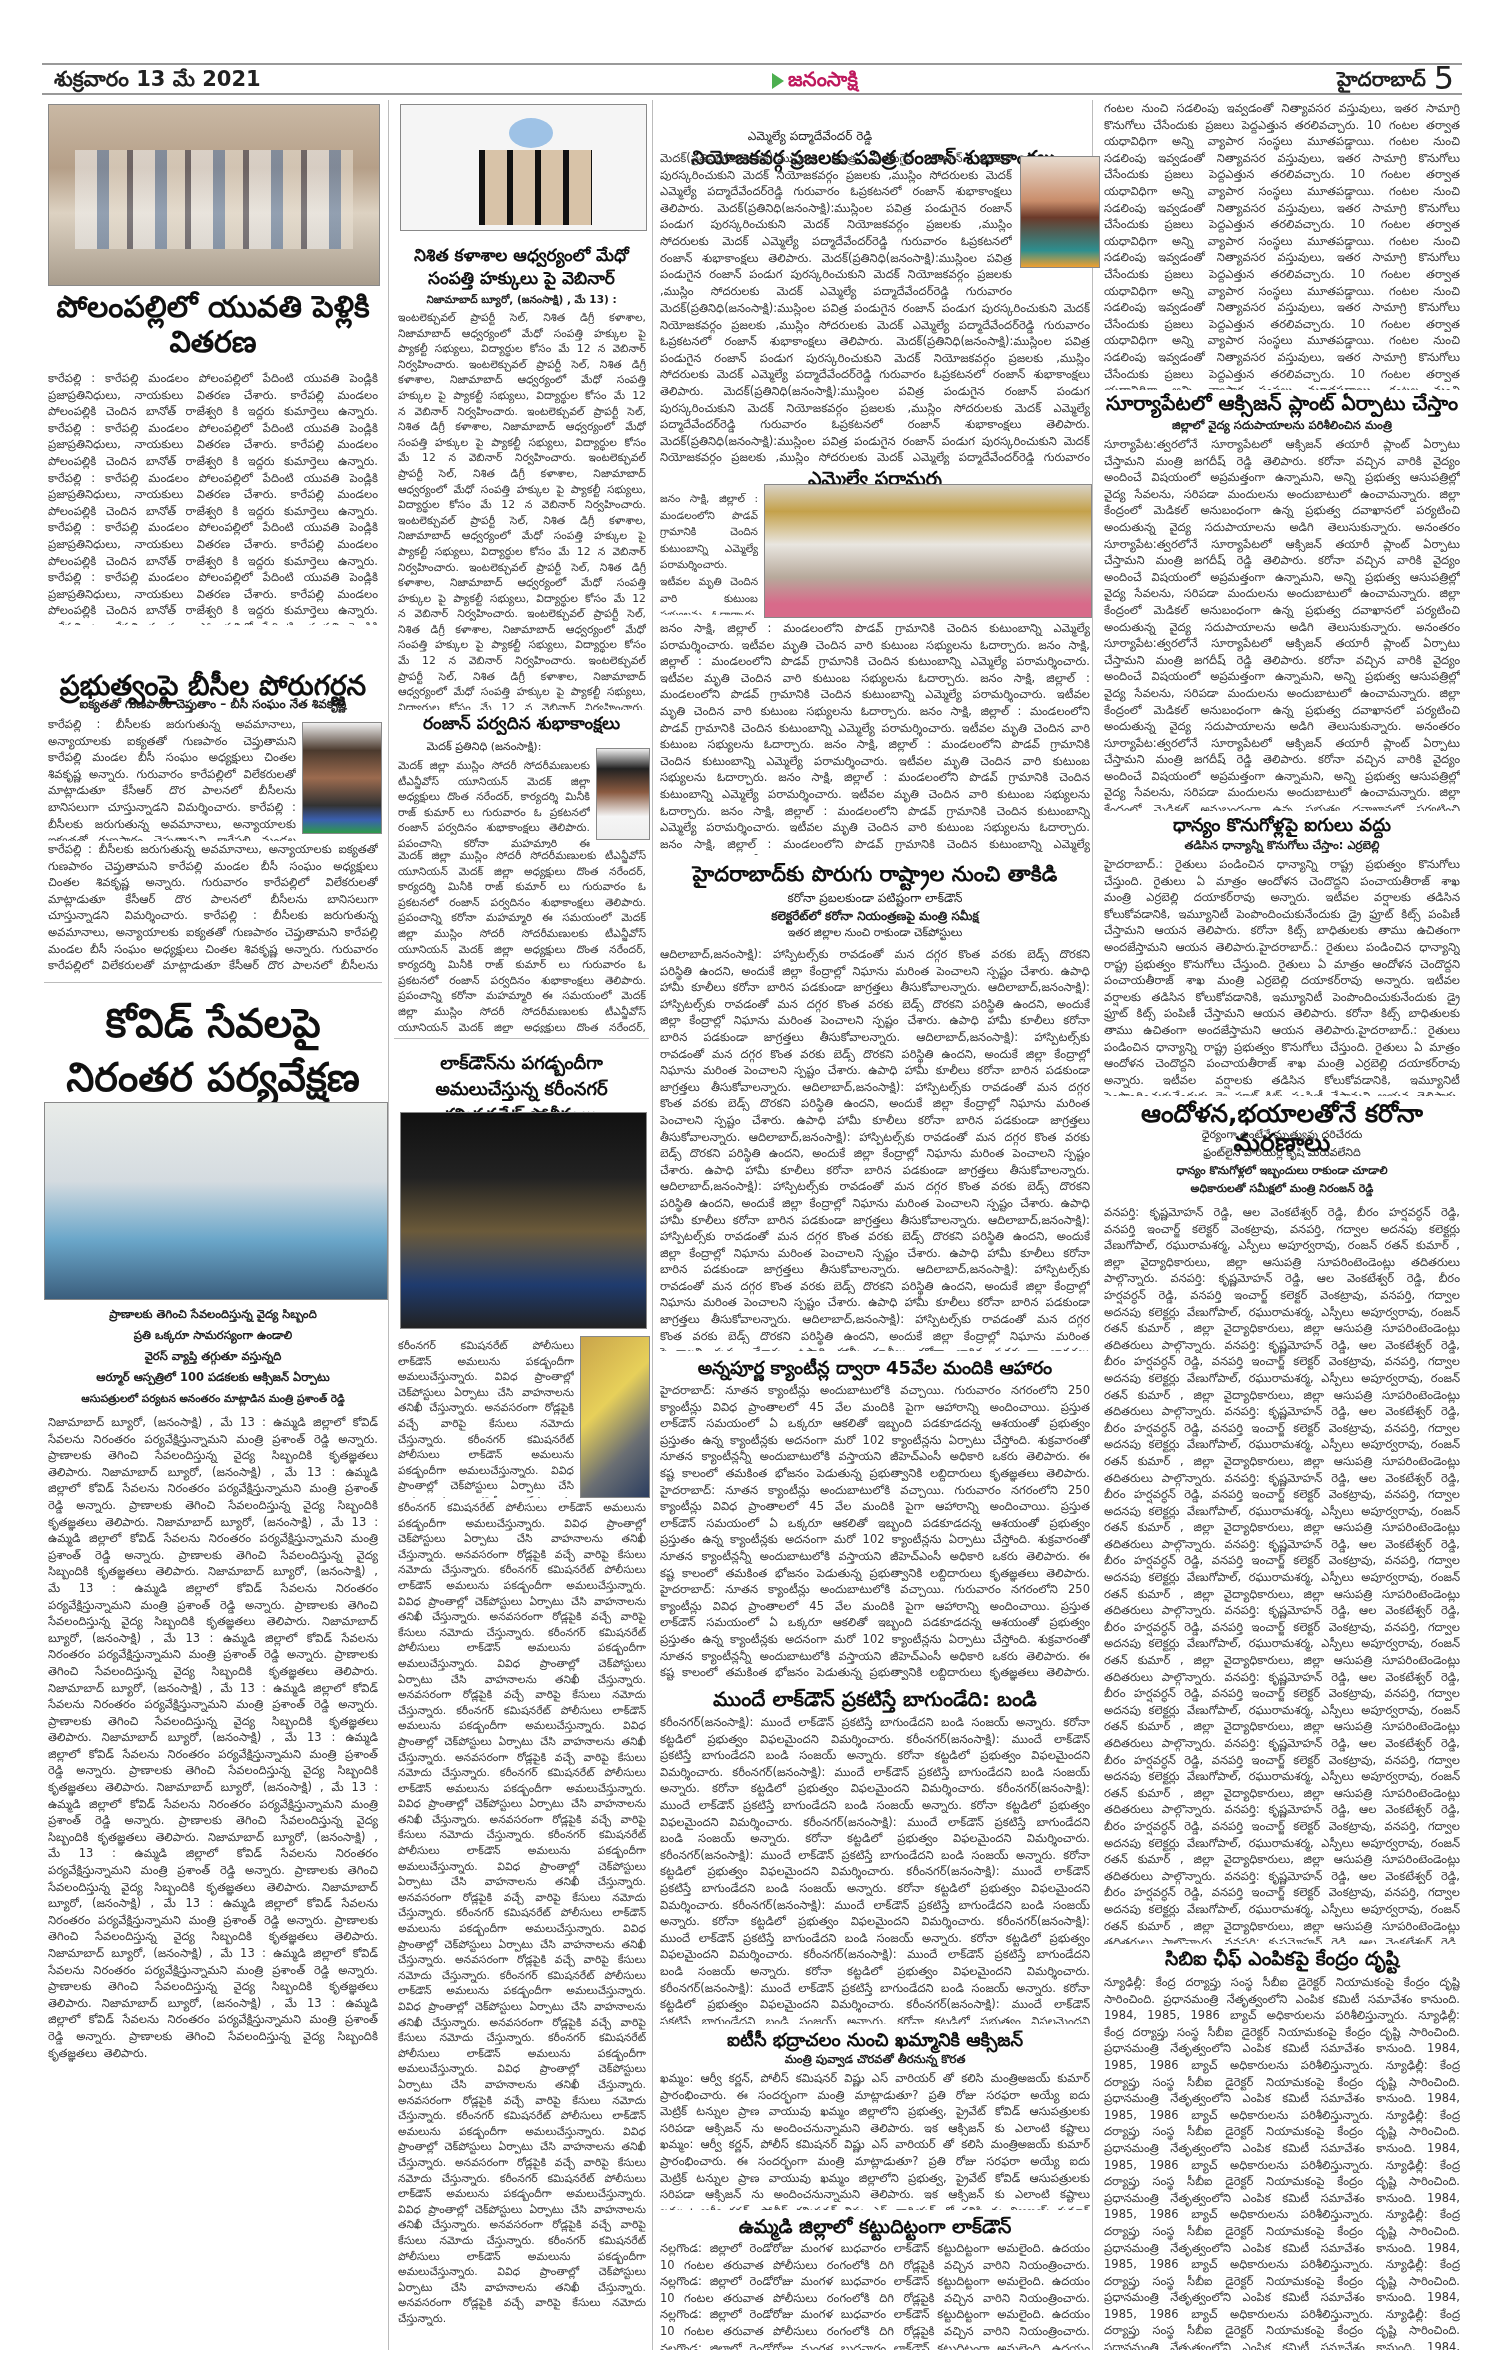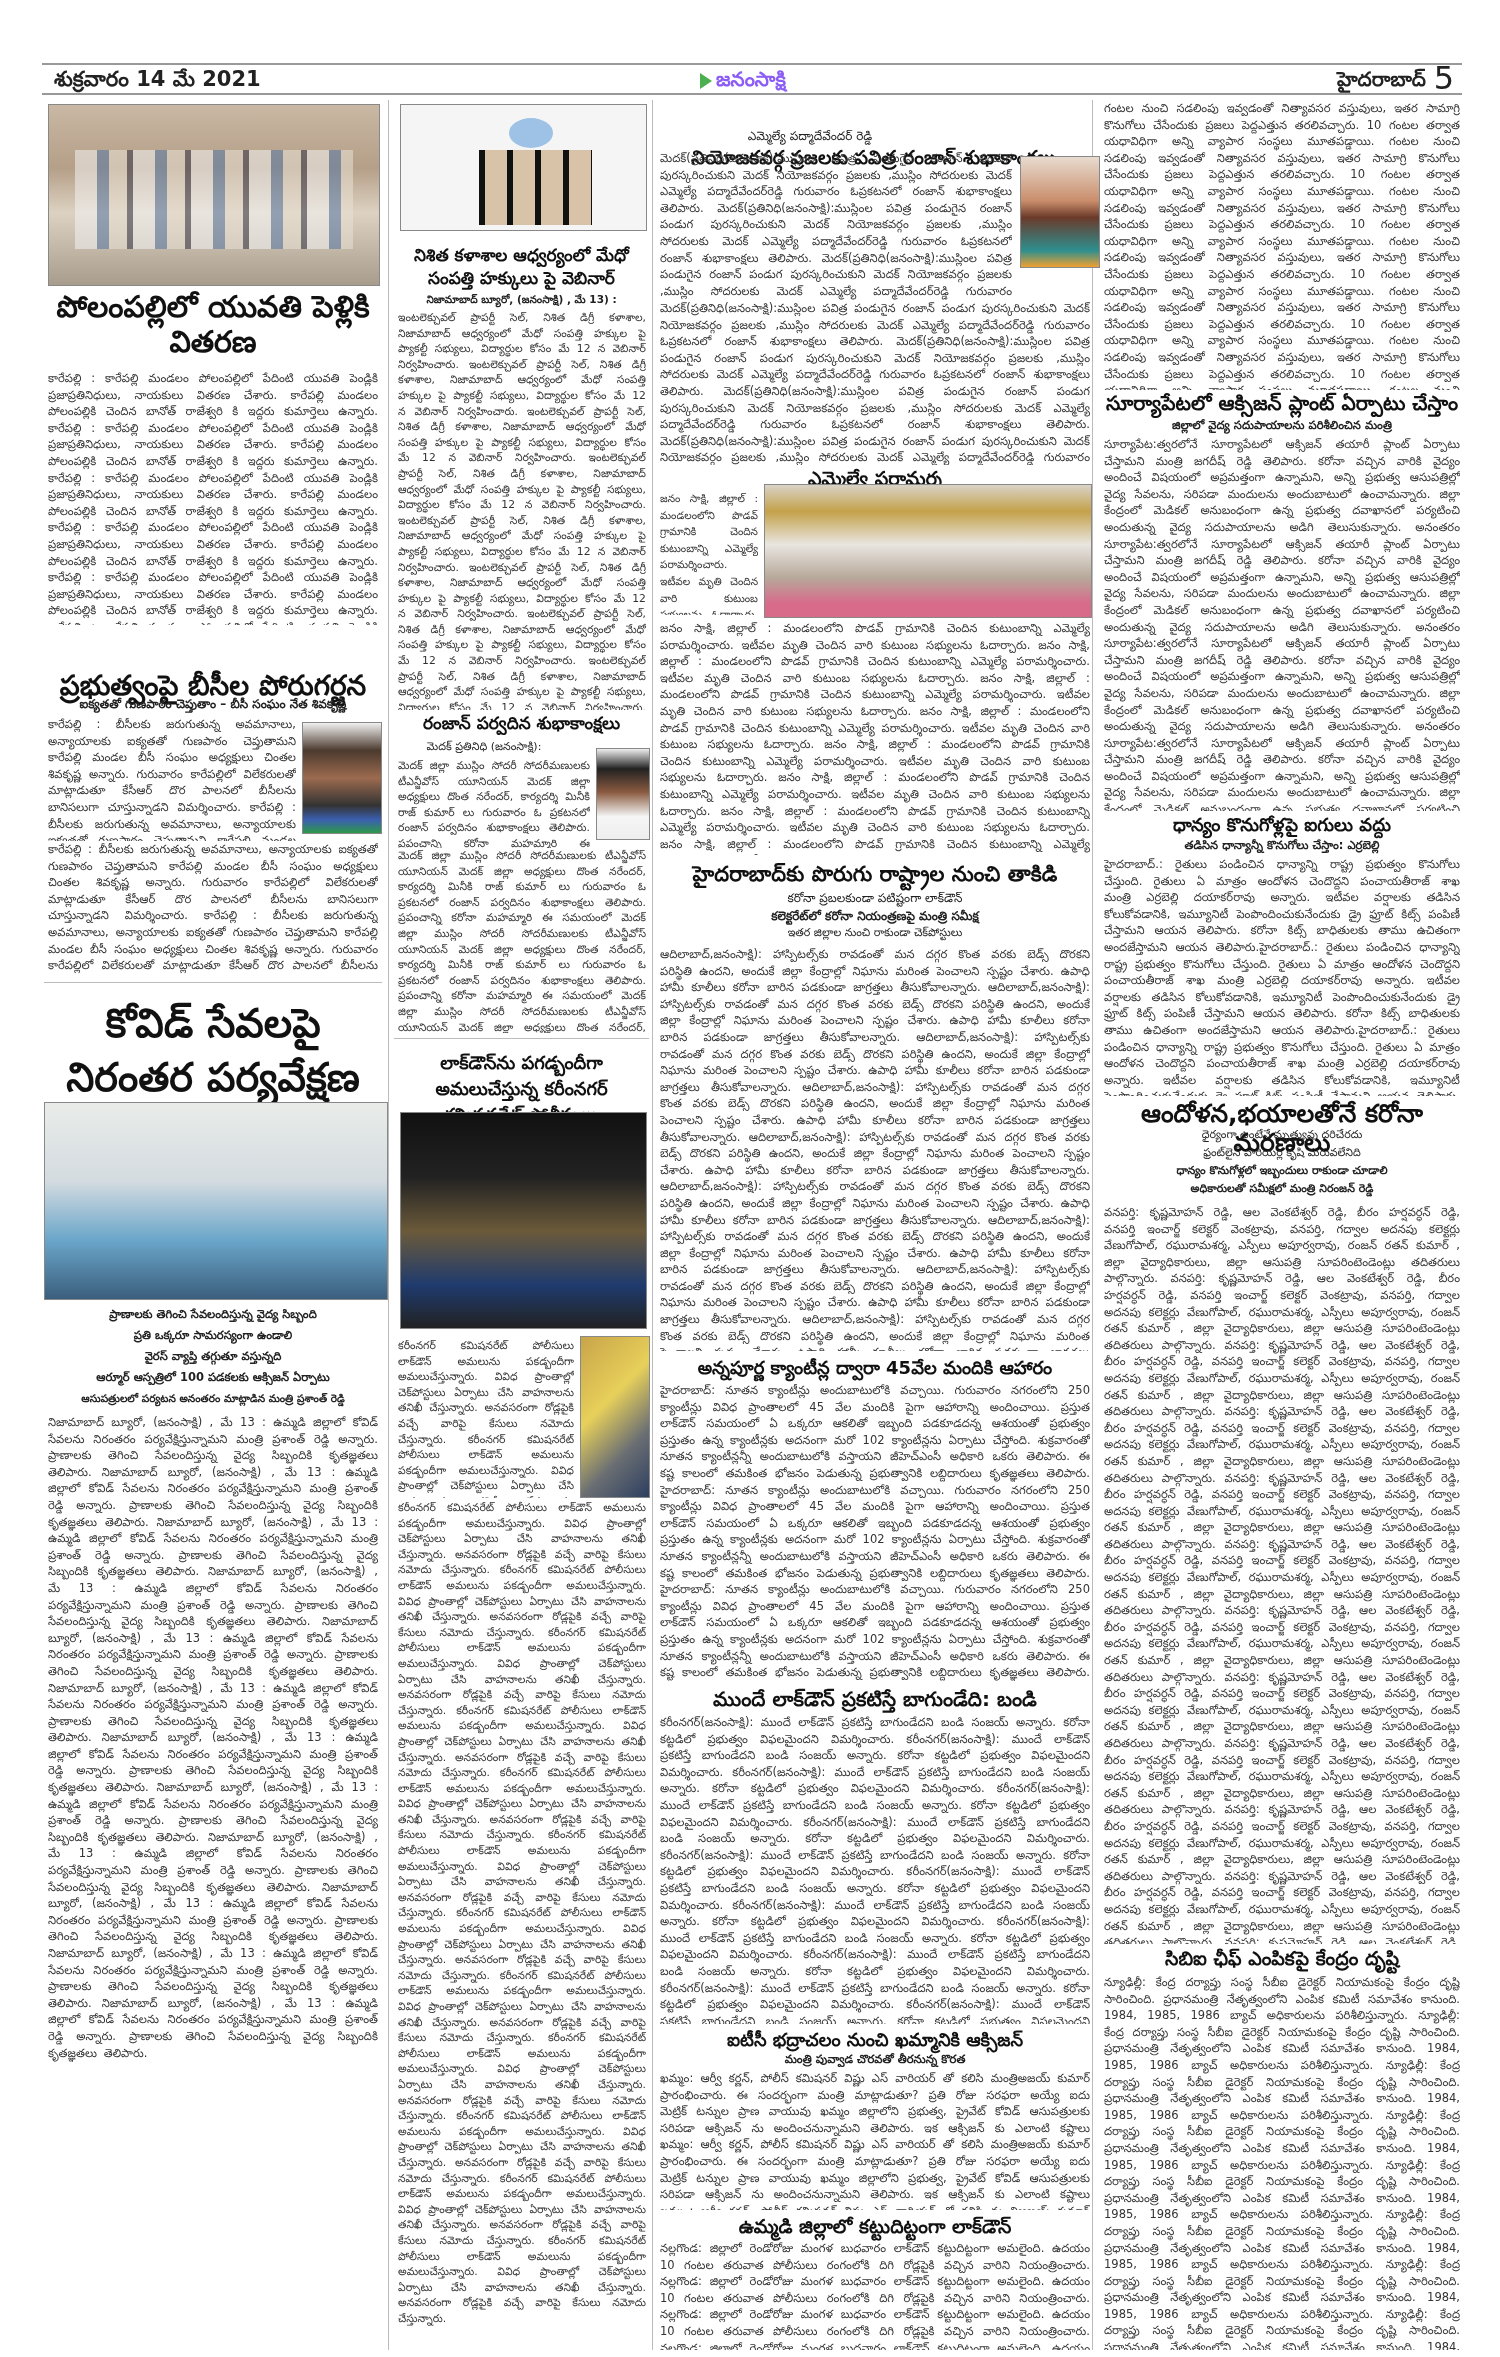--- a/index.html
+++ b/index.html
@@ -1,20 +1,20 @@
 <!DOCTYPE html>
 <html><head>
 <meta charset="utf-8">
 <style>
   html,body{margin:0;padding:0;background:#fff;}
   body{width:1500px;height:2357px;position:relative;overflow:hidden;font-family:"DejaVu Sans",sans-serif;color:#222;}
   .abs{position:absolute;}
   .masthead{left:42px;top:63px;width:1420px;height:28px;border-top:2px solid #999;border-bottom:2px solid #999;}
   .mh-date{position:absolute;left:12px;top:2px;font-size:21px;font-weight:bold;color:#222;}
-  .mh-logo{position:absolute;left:650px;top:2px;font-size:20px;font-weight:bold;color:#8b5cf6;padding-left:8px;}
+  .mh-logo{position:absolute;left:722px;top:2px;font-size:20px;font-weight:bold;color:#be185d;padding-left:8px;}
   .mh-logo .tri{display:inline-block;width:0;height:0;border-left:12px solid #4caf50;border-top:8px solid transparent;border-bottom:8px solid transparent;margin-right:4px;vertical-align:middle;}
   .mh-city{position:absolute;right:36px;top:2px;font-size:20px;font-weight:bold;}
   .mh-page{position:absolute;right:8px;top:-6px;font-size:32px;font-weight:normal;}
   .photo{position:absolute;border:1px solid #888;overflow:hidden;}
   .headline{position:absolute;text-align:center;font-weight:bold;color:#111;line-height:1.15;}
   .sub{position:absolute;text-align:center;font-weight:bold;color:#222;line-height:1.35;}
   .body{position:absolute;font-size:11.5px;line-height:16.6px;color:#333;text-align:justify;overflow:hidden;word-spacing:3px;}
   .vrule{position:absolute;width:1px;background:#bbb;}
   .hrule{position:absolute;height:1px;background:#bbb;}
   
@@ -28,21 +28,21 @@
   .ph-man2{background:linear-gradient(180deg,#eee 0,#222 22%,#8a5a40 48%,#f5f5f5 75%,#eee 100%);}
   .ph-meet{background:linear-gradient(180deg,#d9d3c7 0,#c4a14a 20%,#e9e6e0 45%,#b7a99b 70%,#d86a8a 90%);}
   .ph-hospital{background:linear-gradient(180deg,#e9ece9 0,#d4dbe0 40%,#6aa6c9 70%,#3b5e7d 100%);}
   .ph-police{background:linear-gradient(180deg,#111 0,#222 30%,#6b5a3a 55%,#1f3b6e 80%,#222 100%);}
   .ph-canteen{background:linear-gradient(135deg,#c9a44a 0,#e7d05a 40%,#6b6f73 70%,#2c3e60 100%);}
 </style>
 </head>
 <body>
 
 <div class="abs masthead">
-  <span class="mh-date">శుక్రవారం 14 మే 2021</span>
+  <span class="mh-date">శుక్రవారం 13 మే 2021</span>
   <span class="mh-logo"><span class="tri"></span><span>జనంసాక్షి</span></span>
   <span class="mh-city">హైదరాబాద్</span>
   <span class="mh-page">5</span>
 </div>
 
 <div class="vrule" style="left:388px;top:100px;height:2250px;"></div>
 <div class="vrule" style="left:652px;top:100px;height:2250px;"></div>
 <div class="vrule" style="left:1092px;top:100px;height:2250px;"></div>
 
 <div class="photo ph-group" style="left:48px;top:104px;width:330px;height:180px;"></div>

